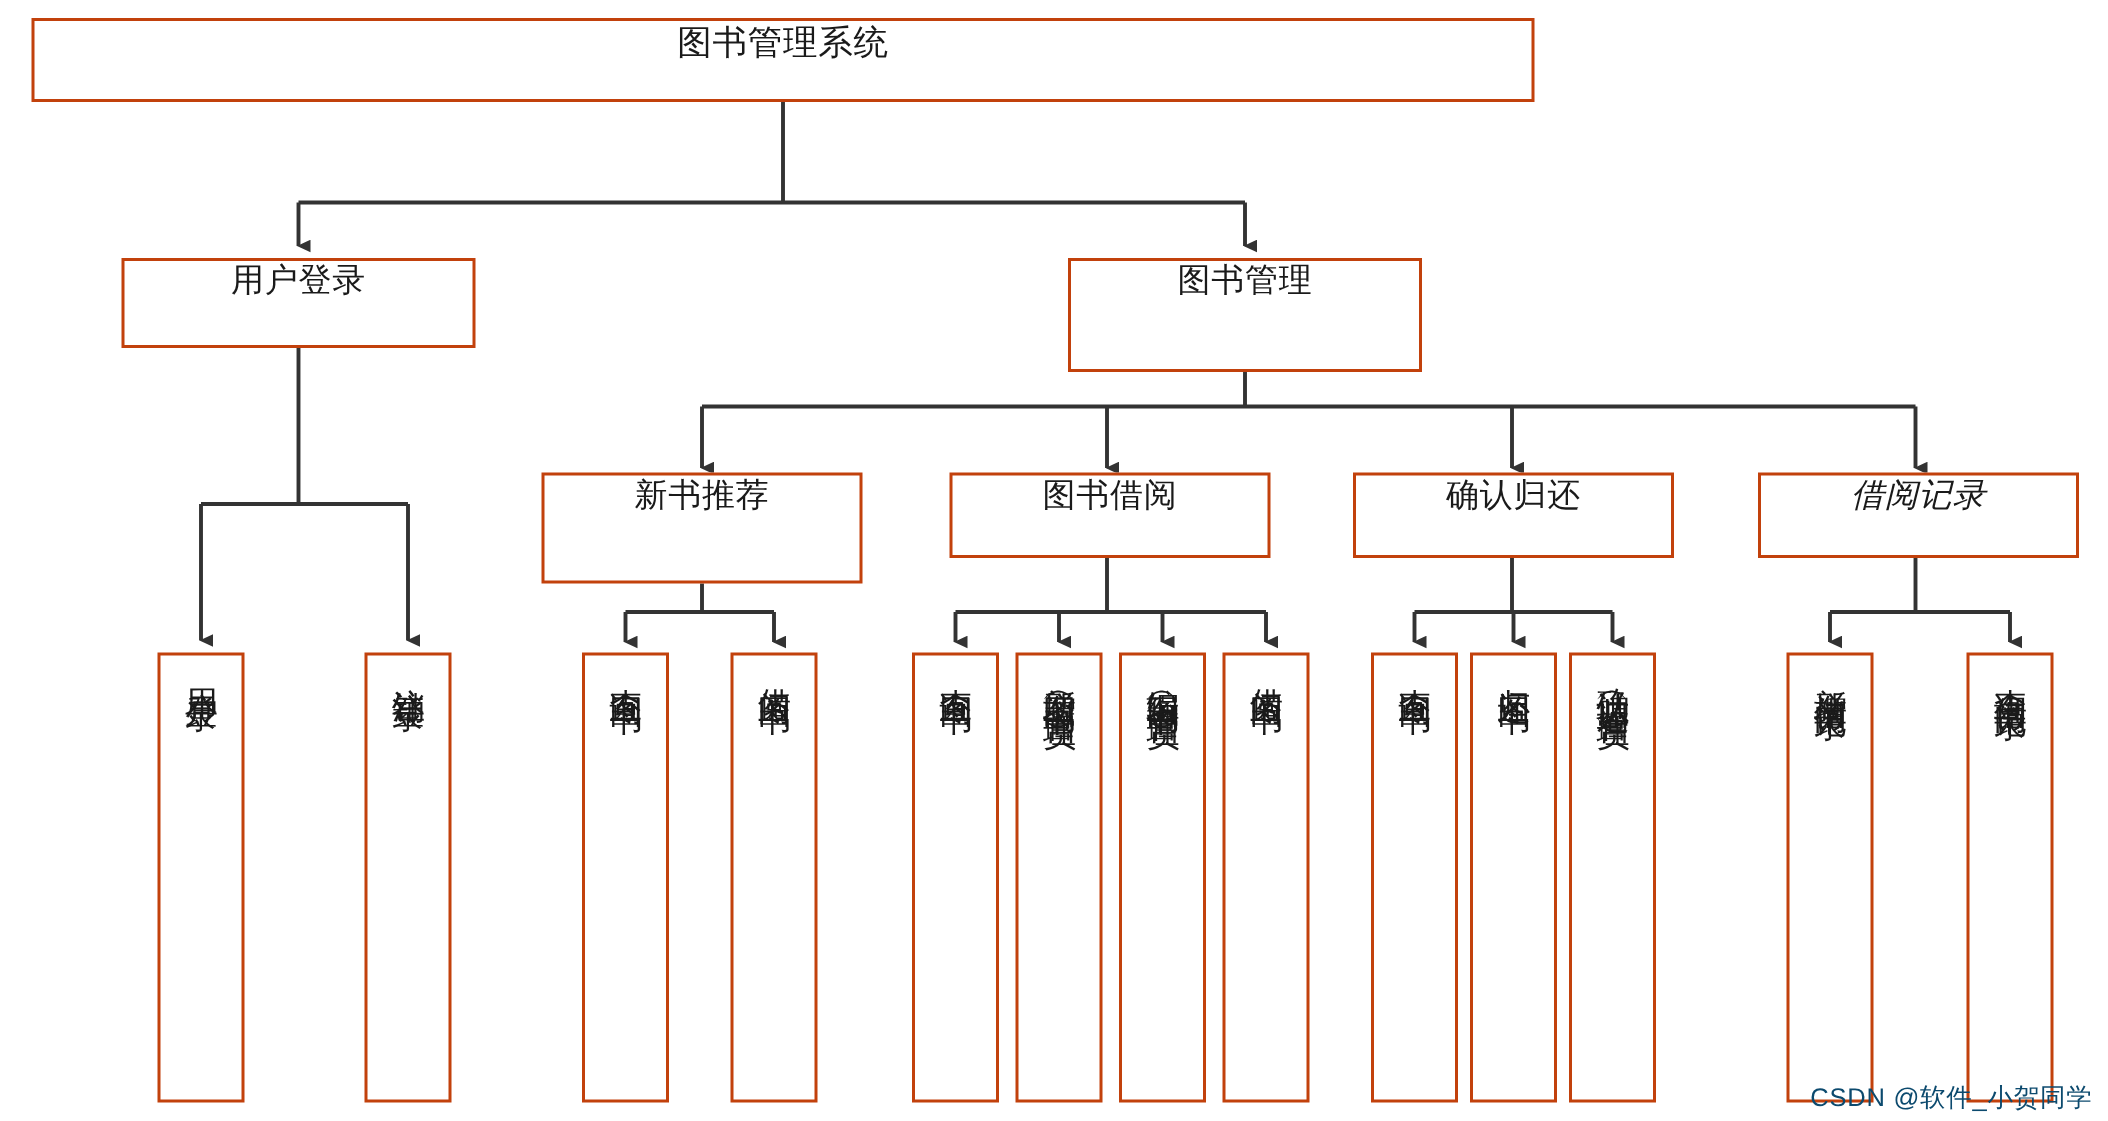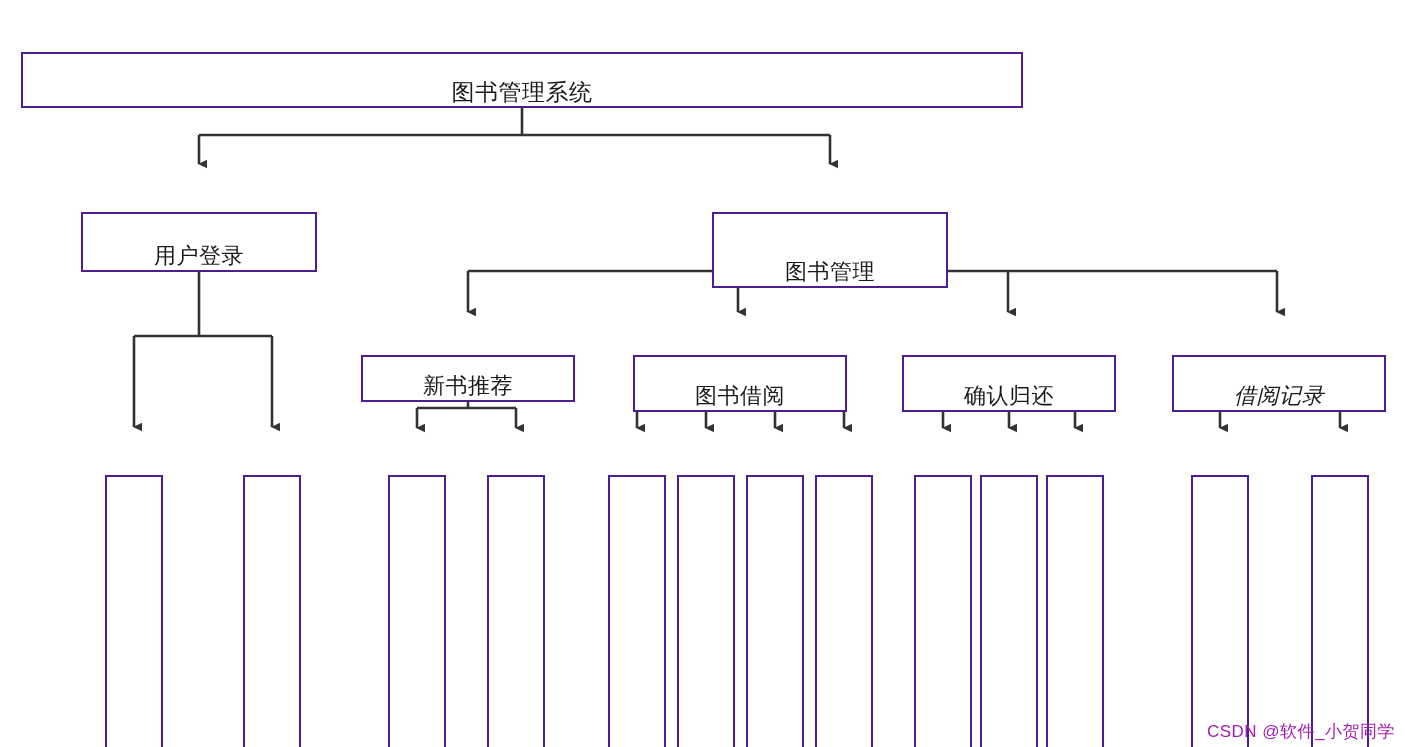--- a/index.html
+++ b/index.html
@@ -23,26 +23,25 @@
     left: 0;
     top: 0;
     width: 1405px;
     height: 747px;
     pointer-events: none;
   }
   .node {
     position: absolute;
     box-sizing: border-box;
     background: #ffffff;
-    border: 2px solid #4c1d95;
+    border: 2px solid #c2410c;
     display: flex;
-    align-items: flex-end;
+    align-items: flex-start;
     justify-content: center;
     z-index: 2;
-    margin-top: 40px;
   }
   .node-label {
     color: #1a1a1a;
     line-height: 1.22;
     text-align: center;
     letter-spacing: 0.5px;
   }
   .node.root .node-label {
     font-size: 23px;
   }
@@ -58,21 +57,21 @@
     font-size: 22px;
     letter-spacing: 3px;
     white-space: nowrap;
     padding-top: 4px;
   }
   #watermark {
     position: absolute;
     right: 10px;
     bottom: 4px;
     font-size: 17px;
-    color: #a21caf;
+    color: #0c4a6e;
     letter-spacing: 0.5px;
     z-index: 5;
     white-space: nowrap;
   }
 </style>
 </head>
 <body>
 
 <div id="diagram-root">
 
@@ -130,21 +129,21 @@
     <span class="node-label">图书管理系统</span>
   </div>
 
   <div class="node level2" style="left:81px; top:172px; width:236px; height:60px;">
     <span class="node-label">用户登录</span>
   </div>
   <div class="node level2" style="left:712px; top:172px; width:236px; height:76px;">
     <span class="node-label">图书管理</span>
   </div>
 
-  <div class="node level2" style="left:361px; top:315px; width:214px; height:47px;">
+  <div class="node level2" style="left:361px; top:315px; width:214px; height:74px;">
     <span class="node-label">新书推荐</span>
   </div>
   <div class="node level2" style="left:633px; top:315px; width:214px; height:57px;">
     <span class="node-label">图书借阅</span>
   </div>
   <div class="node level2" style="left:902px; top:315px; width:214px; height:57px;">
     <span class="node-label">确认归还</span>
   </div>
   <div class="node level2" style="left:1172px; top:315px; width:214px; height:57px;font-style:italic;">
     <span class="node-label">借阅记录</span>

